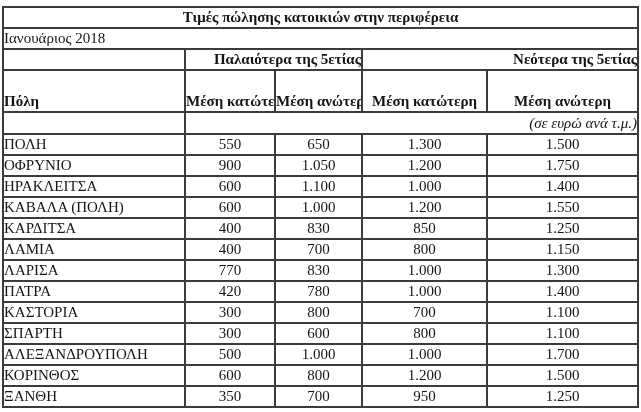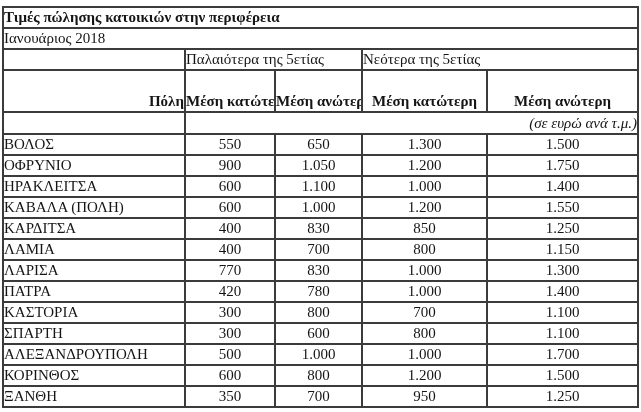--- a/index.html
+++ b/index.html
@@ -24,46 +24,47 @@
   }
   table.price-table td {
     border: 2px solid #3b3b3b;
     padding: 0;
     font-size: 15px;
     line-height: 19px;
     overflow: hidden;
     white-space: nowrap;
   }
   td.title-cell {
+    text-align: center;
     font-weight: bold;
     font-size: 16px;
     height: 19px;
   }
   td.date-cell {
     text-align: left;
     font-size: 15px;
     height: 18px;
     margin-top: 8px;
   }
   td.group-cell {
-    text-align: left;
-    font-weight: normal;
+    text-align: right;
+    font-weight: bold;
     height: 18px;
   }
   td.empty-cell { height: 18px; }
   td.subhead-cell {
     text-align: center;
     vertical-align: bottom;
     font-weight: bold;
     white-space: pre-line;
     height: 40px;
     padding-bottom: 1px;
   }
   td.city-head-cell {
-    text-align: right;
+    text-align: left;
     vertical-align: bottom;
     font-weight: bold;
     padding-left: 4px;
     padding-bottom: 1px;
   }
   td.unit-cell {
     font-style: italic;
     text-align: right;
     padding-left: 5px;
     height: 20px;
@@ -108,21 +109,21 @@
         <td class="subhead-cell">Μέση
 κατώτερη</td>
         <td class="subhead-cell">Μέση ανώτερη</td>
       </tr>
       <tr>
         <td class="empty-cell"></td>
         <td colspan="4" class="unit-cell">(σε ευρώ ανά τ.μ.)</td>
       </tr>
 
   <tr class="data-row">
-    <td class="city-cell">ΒΟΛΟΣ</td>
+    <td class="city-cell">ΠΟΛΗ</td>
     <td class="num-cell">550</td>
     <td class="num-cell">650</td>
     <td class="num-cell">1.300</td>
     <td class="num-cell">1.500</td>
   </tr>
 
   <tr class="data-row">
     <td class="city-cell">ΟΦΡΥΝΙΟ</td>
     <td class="num-cell">900</td>
     <td class="num-cell">1.050</td>

